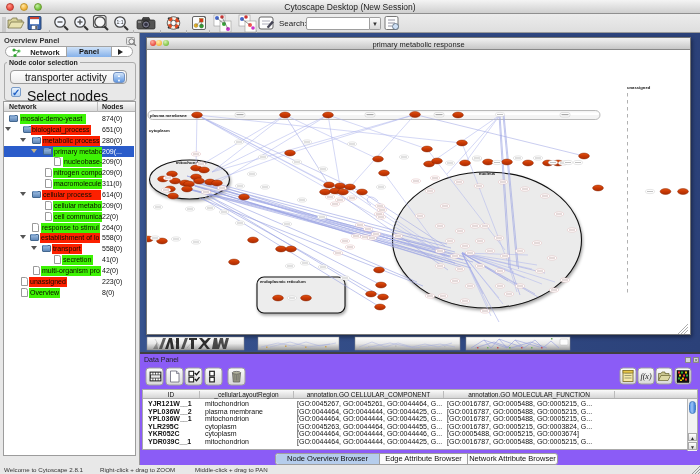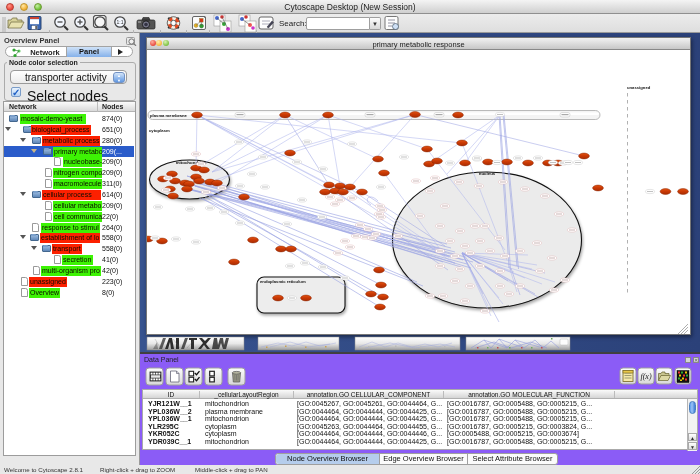--- a/index.html
+++ b/index.html
@@ -825,22 +825,22 @@
           <span class="c4">[GO:0016787, GO:0005488, GO:0005215, G...</span>
         </div>
       <div class="abs" style="left:544px;top:9px;width:10px;height:52px;background:#f2f2f2;border-left:1px solid #b5b5b5;">
         <div class="abs" style="left:1px;top:2px;width:7px;height:13px;border-radius:4px;background:linear-gradient(90deg,#5d9bee,#9cc4f5 40%,#3c7ad8);border:0.5px solid #4a7fc0;"></div>
         <div class="abs" style="left:0;top:34px;width:9px;height:8px;background:linear-gradient(#fff,#ddd);border:0.5px solid #aaa;font-size:5px;text-align:center;line-height:8px;color:#333;">▲</div>
         <div class="abs" style="left:0;top:43px;width:9px;height:8px;background:linear-gradient(#fff,#ddd);border:0.5px solid #aaa;font-size:5px;text-align:center;line-height:8px;color:#333;">▼</div>
       </div>
     </div>
     <div id="tabs" class="abs"></div>
     <div class="tab abs" style="left:136px; top:100px; width:104px; background:#b5cdec; border-right:1px solid #9f9f9f; border-radius:3px 0 0 3px;">Node Overview Browser</div>
-    <div class="tab abs" style="left:240px; top:100px; width:88px; border-right:1px solid #9f9f9f;">Edge Overview Browser</div>
-    <div class="tab abs" style="left:328px; top:100px; width:89px;">Select Attribute Browser</div>
+    <div class="tab abs" style="left:240px; top:100px; width:88px; border-right:1px solid #9f9f9f;">Edge Attribute Browser</div>
+    <div class="tab abs" style="left:328px; top:100px; width:89px;">Network Attribute Browser</div>
   </div>
 
   <div id="status" class="abs">
     <span class="abs" style="left:4px; top:1px;">Welcome to Cytoscape 2.8.1</span>
     <span class="abs" style="left:100px; top:1px;">Right-click + drag to ZOOM</span>
     <span class="abs" style="left:195px; top:1px;">Middle-click + drag to PAN</span>
   </div>
 </div>
   <svg class="abs" style="left:692px;top:466px" width="8" height="8">
     <g stroke="#9a9a9a" stroke-width="1">

